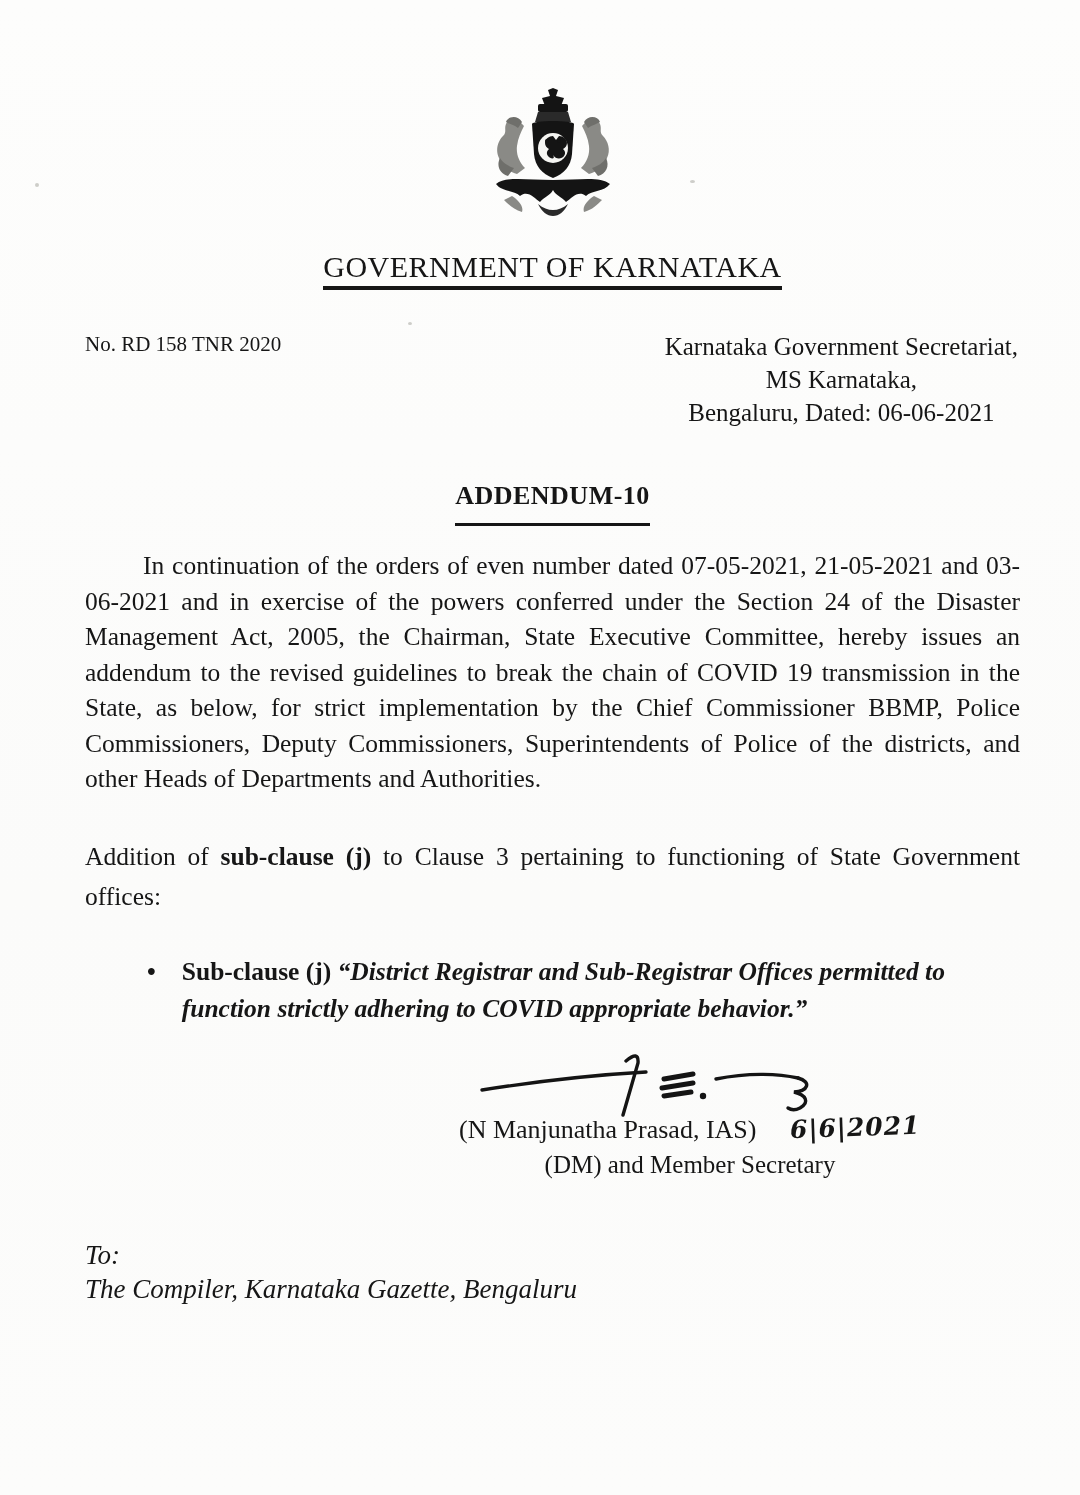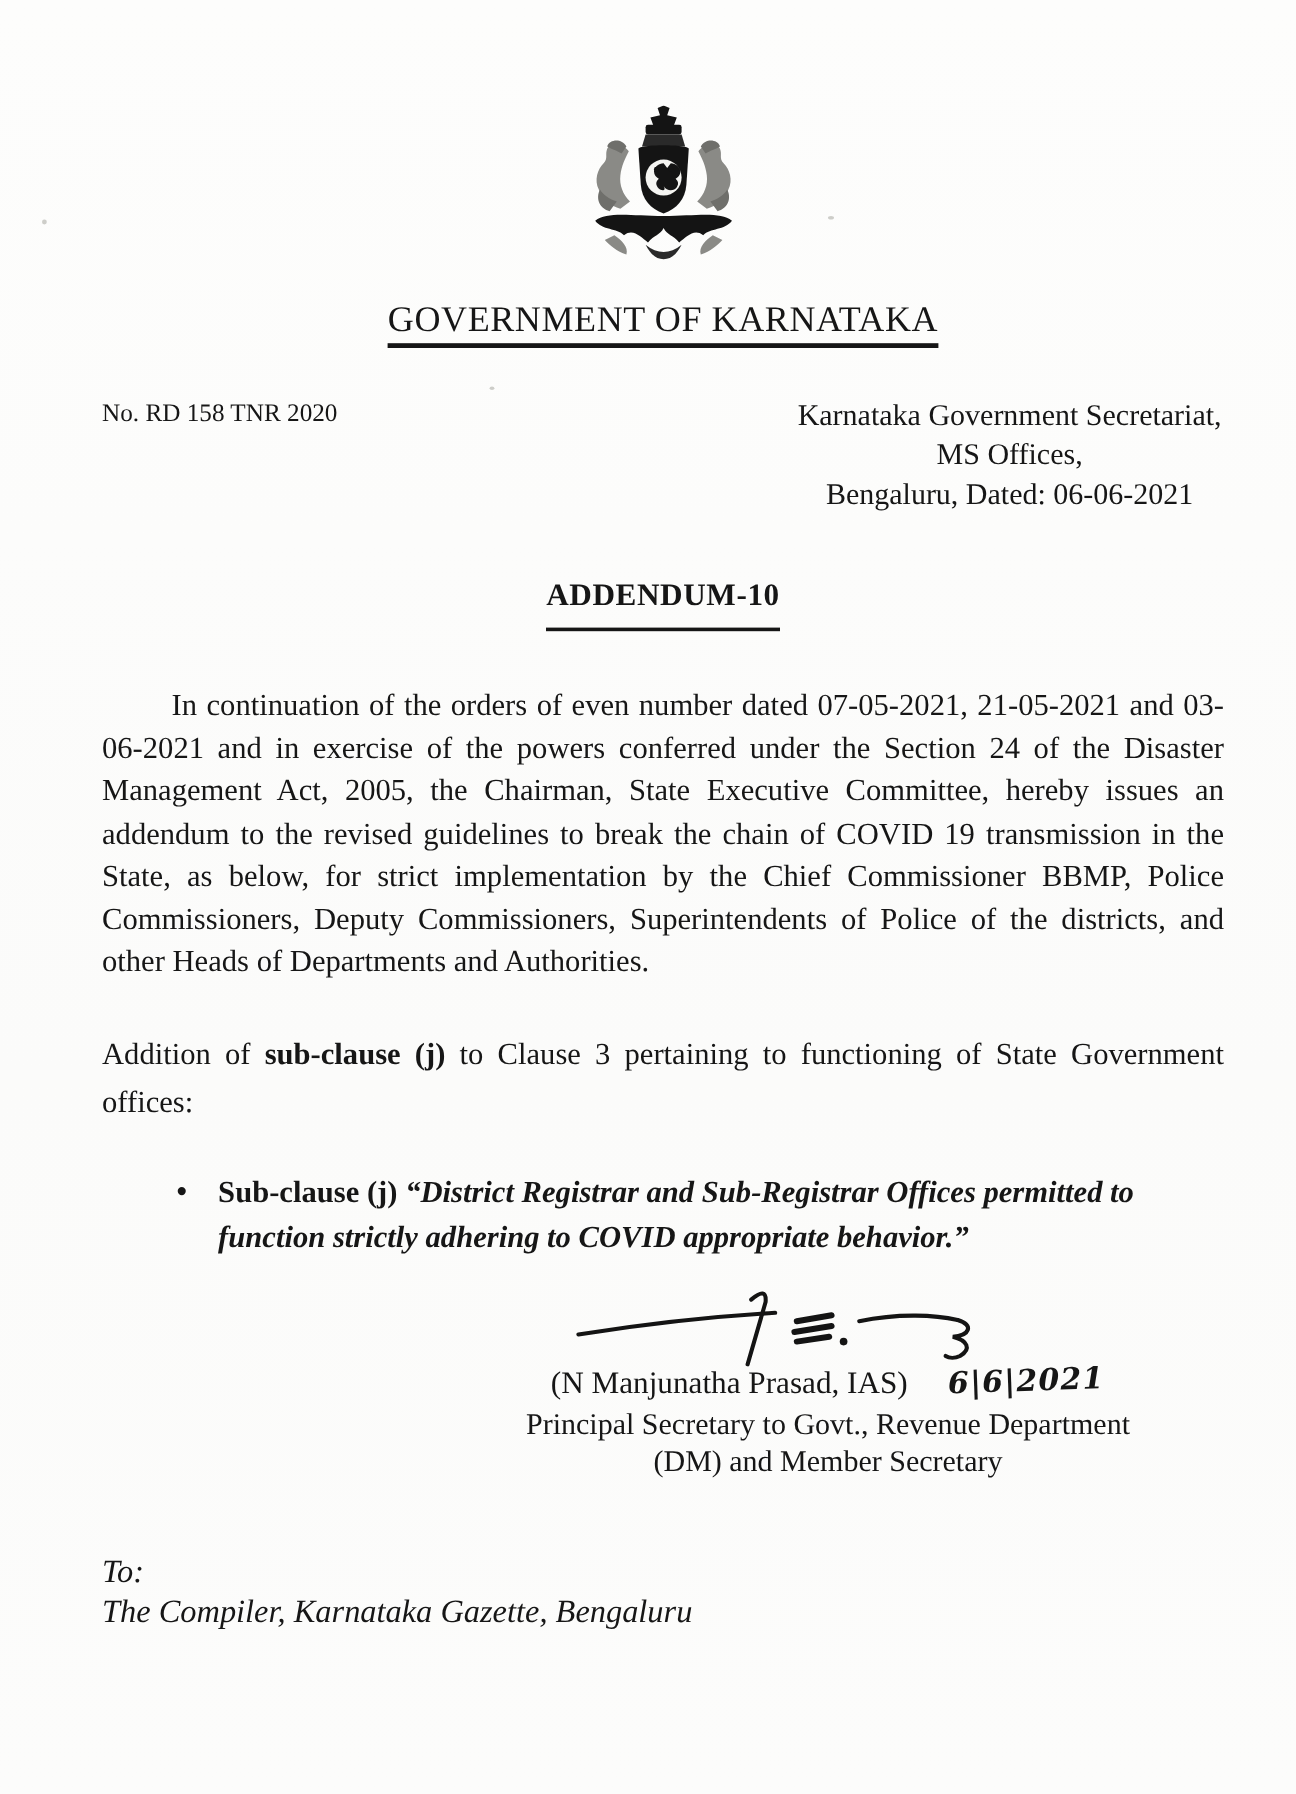--- a/index.html
+++ b/index.html
@@ -62,21 +62,21 @@
   .addendum span{
     display:inline-block;
     font-weight:bold;
     font-size:26px;
     letter-spacing:.5px;
     border-bottom:3px solid #161616;
     padding-bottom:12px;
   }
 
   .para1{
-    margin-top:44px;
+    margin-top:22px;
     font-size:25.5px;
     line-height:35.5px;
     text-align:justify;
     text-indent:58px;
   }
   .para2{
     margin-top:40px;
     font-size:25.5px;
     line-height:40px;
     text-align:justify;
@@ -170,21 +170,21 @@
   </div>
 
   <div class="doc-title">
     <span>GOVERNMENT OF KARNATAKA</span>
   </div>
 
   <div class="ref-row">
     <div class="ref-no">No. RD 158 TNR 2020</div>
     <div class="office-block">
       <div>Karnataka Government Secretariat,</div>
-      <div>MS Offices,</div>
+      <div>MS Karnataka,</div>
       <div>Bengaluru, Dated: 06-06-2021</div>
     </div>
   </div>
 
   <div class="addendum">
     <span>ADDENDUM-10</span>
   </div>
 
   <p class="para1">In continuation of the orders of even number dated 07-05-2021, 21-05-2021 and 03-06-2021 and in exercise of the powers conferred under the Section 24 of the Disaster Management Act, 2005, the Chairman, State Executive Committee, hereby issues an addendum to the revised guidelines to break the chain of COVID 19 transmission in the State, as below, for strict implementation by the Chief Commissioner BBMP, Police Commissioners, Deputy Commissioners, Superintendents of Police of the districts, and other Heads of Departments and Authorities.</p>
 
@@ -206,21 +206,20 @@
         <circle cx="225" cy="47" r="3.2" fill="#141414" stroke="none"></circle>
         <path d="M238 30 C 272 23, 302 25, 320 29" stroke-width="3.4"></path>
         <path d="M320 29 c 14 4 10 13 -4 14 c 12 3 16 10 6 16 c -4 2 -9 2 -12 0" stroke-width="3.4"></path>
       </g>
     </svg>
     <div class="sign-name-row">
       <span class="sign-name">(N Manjunatha Prasad, IAS)</span>
       <span class="sign-date">6|6|2021</span>
     </div>
     <div class="sign-titles">
-      <div>Principal Secretary to Govt., Revenue Department</div>
       <div>(DM) and Member Secretary</div>
     </div>
   </div>
 
   <div class="to-block">
     <div>To:</div>
     <div>The Compiler, Karnataka Gazette, Bengaluru</div>
   </div>
 
 </div>

